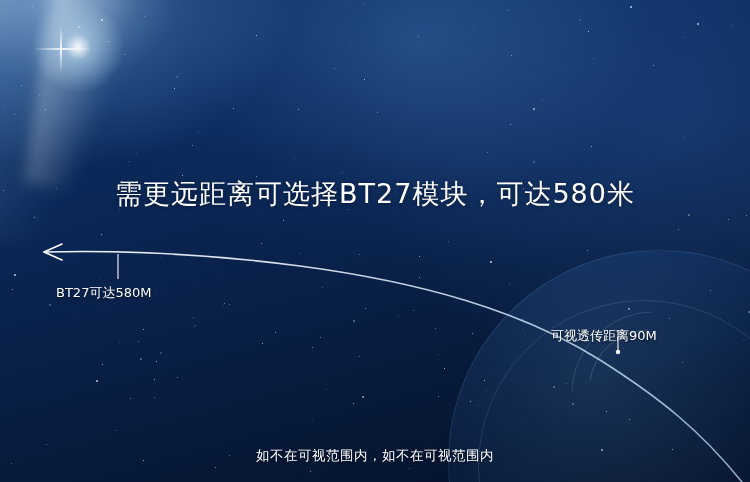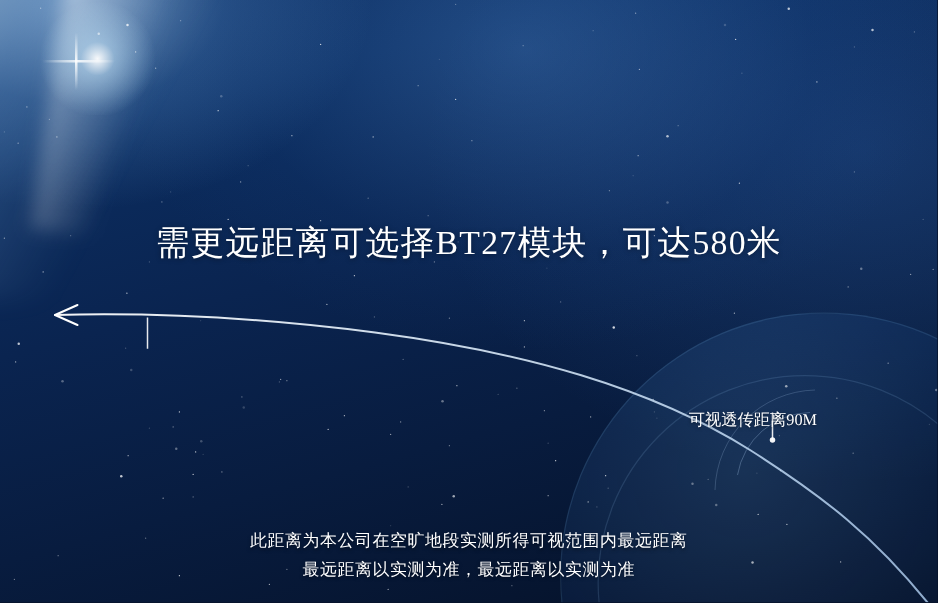--- a/index.html
+++ b/index.html
@@ -122,38 +122,38 @@
     left: 0;
     width: 750px;
     text-align: center;
     color: #ffffff;
     font-size: 27px;
     letter-spacing: 1px;
     text-shadow: 0 1px 4px rgba(0,0,0,0.40);
     font-family: "DejaVu Sans", "Liberation Sans", sans-serif;
   }
   .sub1 { top: 132px; }
-  .sub2 { top: 176px; font-family: Liberation Serif, serif; }
+  .sub2 { top: 176px; }
 
   
   #curve {
     position: absolute;
     left: 0;
     top: 0;
   }
   .lbl {
     position: absolute;
     color: #ffffff;
     font-size: 13px;
     font-family: "DejaVu Sans", "Liberation Sans", sans-serif;
     text-shadow: 0 1px 3px rgba(0,0,0,0.55);
     white-space: nowrap;
   }
   .lbl-left  { left: 56px;  top: 284px; }
-  .lbl-right { left: 551px; top: 327px; font-family: Liberation Serif, serif; }
+  .lbl-right { left: 551px; top: 327px; }
 
   .note {
     position: absolute;
     left: 0;
     width: 750px;
     text-align: center;
     color: #ffffff;
     font-size: 13.5px;
     letter-spacing: .5px;
     font-family: "DejaVu Sans", "Liberation Sans", sans-serif;
@@ -347,20 +347,20 @@
 
     <path d="M 118 254 L 118 279" fill="none" stroke="#ffffff" stroke-width="1.2" opacity="0.9"></path>
 
     <path d="M 618 352 L 618 330" fill="none" stroke="#ffffff" stroke-width="1.2" opacity="0.9"></path>
     <circle cx="618" cy="352" r="2.2" fill="#ffffff" opacity="0.95"></circle>
 
     <path d="M 590 380 A 60 60 0 0 1 648 330" fill="none" stroke="#bcdcff" stroke-width="0.8" opacity="0.28"></path>
     <path d="M 572 392 A 82 82 0 0 1 652 312" fill="none" stroke="#bcdcff" stroke-width="0.8" opacity="0.20"></path>
   </svg>
 
+  <div class="lbl lbl-left">BT27可达580M</div>
 
   <div class="lbl lbl-right">可视透传距离90M</div>
 
-  <div class="note note1">此距离为本公司在空旷地段实测所得可视范围内最远距离</div>
-
-  <div class="note note2">最远距离以实测为准，最远距离以实测为准</div>
+
+  <div class="note note2">如不在可视范围内，如不在可视范围内</div>
 
 </div>
 
 </body></html>

